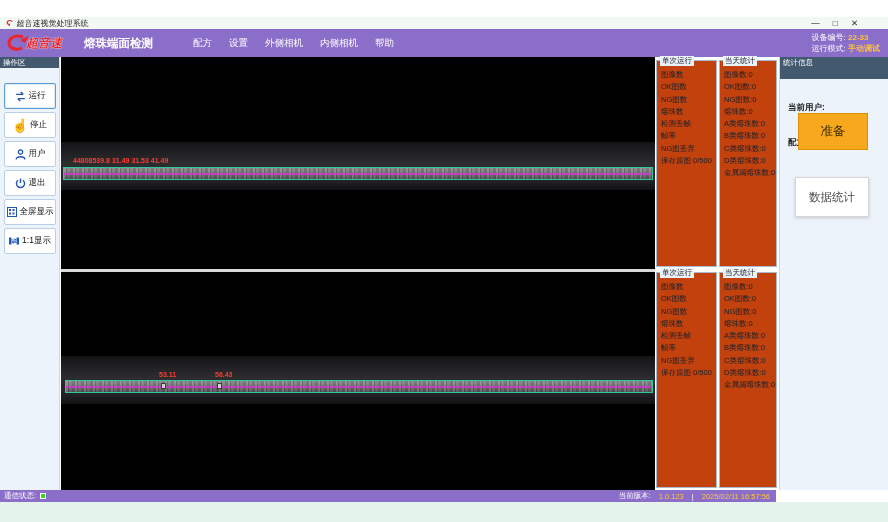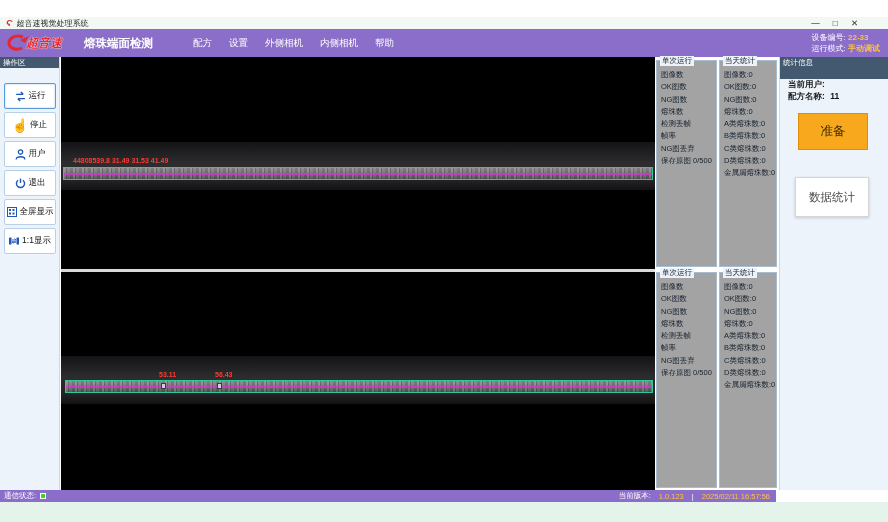--- a/index.html
+++ b/index.html
@@ -65,28 +65,28 @@
   }
   .p1 .strip { top:110px; left:2px; width:590px; }
   .p2 .strip { top:108px; left:4px; width:588px; }
   .magenta { position:absolute; top:5px; left:0; right:0; height:2px; background:#c93bc9; opacity:.9; }
   .anno { position:absolute; color:#ff3b30; font-size:7px; font-weight:bold; white-space:nowrap; }
   .p1 .anno { top:100px; left:12px; }
   .p2 .anno-a { top:99px; left:98px; }
   .p2 .anno-b { top:99px; left:154px; }
   .blob { position:absolute; width:5px; height:6px; background:#cfcfcf; border:1px solid #3a3a3a; top:111px; }
   
-  .gb { position:absolute; background:#a3a3a3; border:1px solid #a8bccf; font-size:7.5px; color:#15212e; }
+  .gb { position:absolute; background:#c2410c; border:1px solid #a8bccf; font-size:7.5px; color:#15212e; }
   .gb .legend { position:absolute; top:-5px; left:3px; background:#eaf2fb; padding:0 2px; font-size:7.5px; color:#222; white-space:nowrap; }
   .gb .rows { padding-top:8px; }
   .gb .row { line-height:12.3px; padding-left:4px; white-space:nowrap; }
   
   .info-panel { position:absolute; left:779px; top:57px; width:109px; height:433px; background:#edf3fb; border-left:1px solid #cfd8e3; }
   .info-header { height:22px; background:#42596f; color:#fff; font-size:7.5px; line-height:11px; padding-left:3px; }
-  .info-row { font-size:8.5px; color:#222; font-weight:bold; padding-left:8px; margin-top:0; }
+  .info-row { font-size:8.5px; color:#222; font-weight:bold; padding-left:8px; margin-top:23px; }
   .info-row .val { font-weight:bold; color:#111; margin-left:3px; }
   .btn-prepare {
     position:absolute; left:18px; top:56px; width:70px; height:37px;
     background:#f7a81d; border:1px solid #de8f04; font-size:12.5px; color:#3c2b00;
     display:flex; align-items:center; justify-content:center; cursor:pointer;
   }
   .btn-datastats {
     position:absolute; left:15px; top:120px; width:74px; height:40px;
     background:#ffffff; border:1px solid #d6d6d6; box-shadow:0 1px 3px rgba(0,0,0,.18);
     font-size:11.5px; color:#4a4a4a; display:flex; align-items:center; justify-content:center; cursor:pointer;

